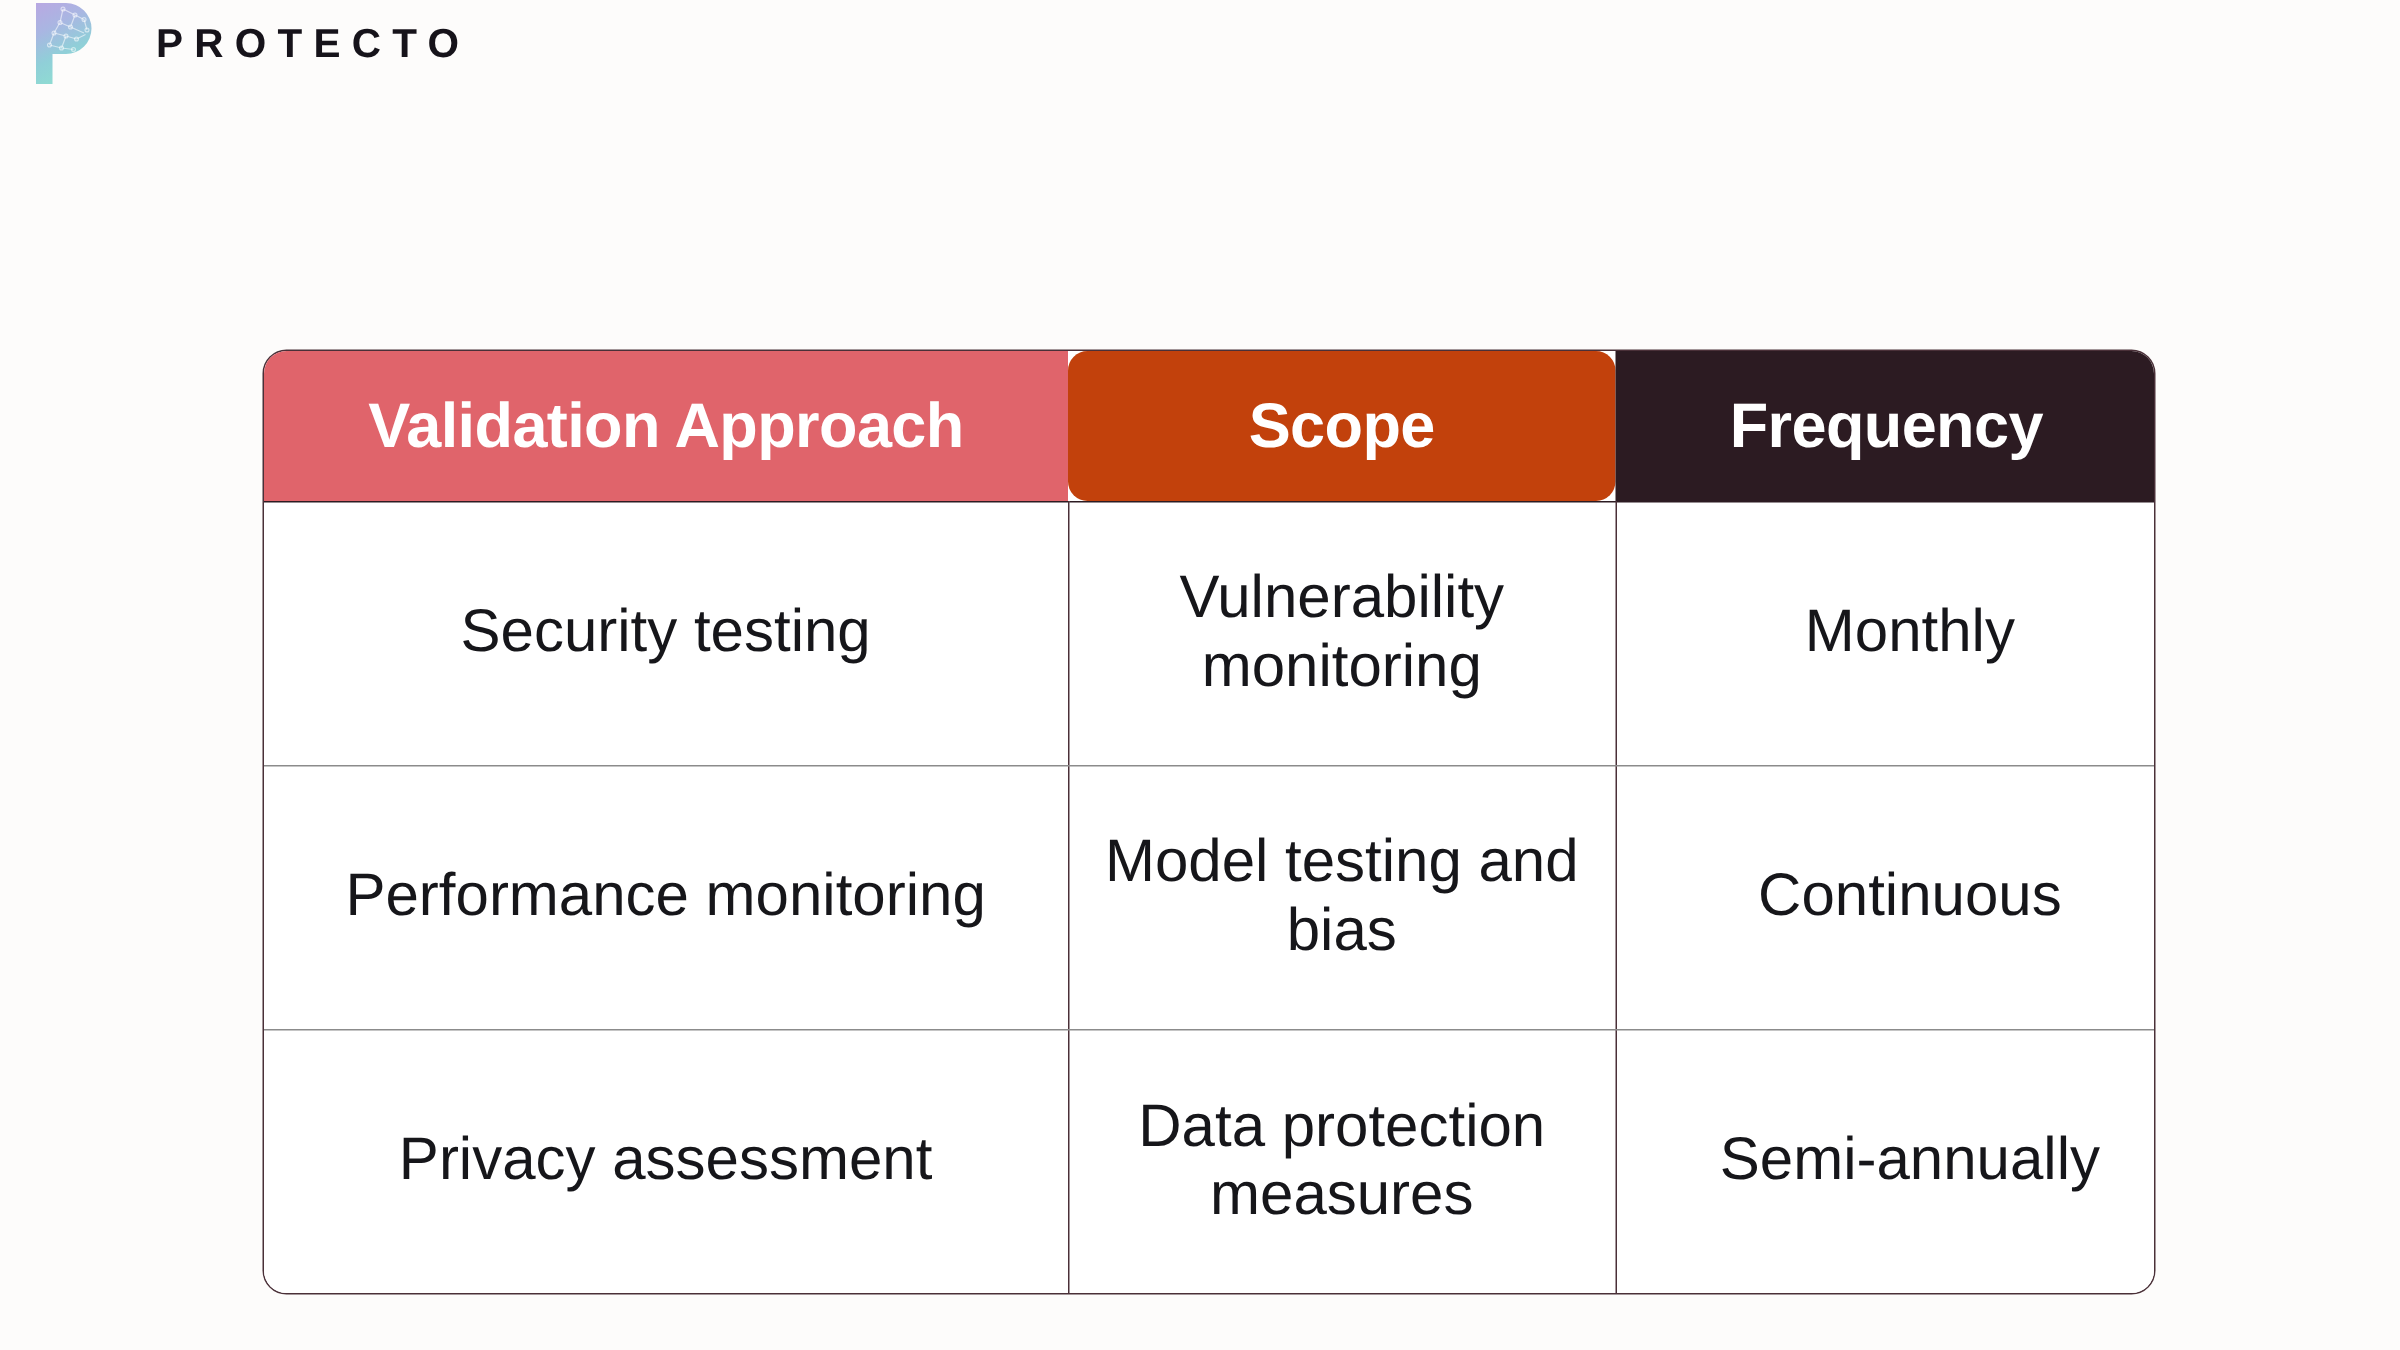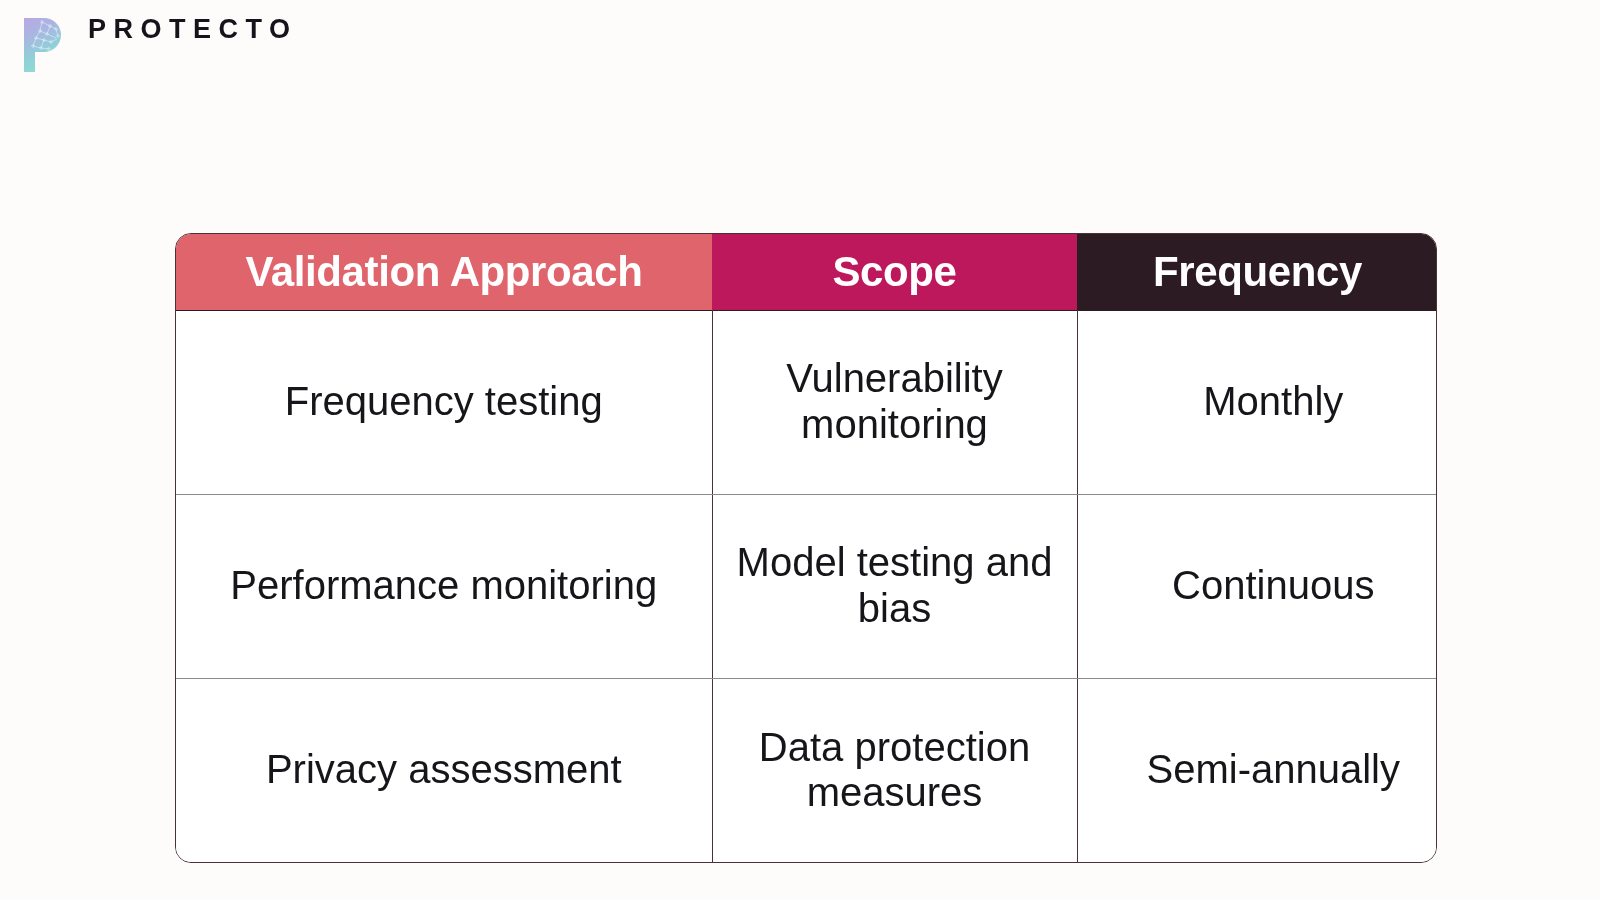--- a/index.html
+++ b/index.html
@@ -17,24 +17,24 @@
     position: relative;
     width: 1600px;
     height: 900px;
     background: #fdfcfb;
   }
 
   
   .brand {
     position: absolute;
     left: 18px;
-    top: 16px;
+    top: 0;
     display: flex;
-    align-items: flex-start;
-    gap: 18px;
+    align-items: center;
+    gap: 34px;
   }
   .brand-mark {
     width: 52px;
     height: 58px;
     display: block;
   }
   .brand-word {
     font-family: "Liberation Sans", sans-serif;
     font-size: 27px;
     font-weight: 700;
@@ -78,33 +78,33 @@
     height: 100%;
     border-collapse: collapse;
     table-layout: fixed;
   }
 
   col.c1 { width: 536px; }
   col.c2 { width: 365px; }
   col.c3 { width: 361px; }
 
   thead th {
-    height: 76px;
+    height: 100px;
     font-family: "Liberation Sans", sans-serif;
     font-size: 42px;
     font-weight: 700;
     color: #ffffff;
     text-align: center;
     vertical-align: middle;
     letter-spacing: -0.4px;
     padding: 0 10px;
     border: none;
   }
   th.h-approach  { background: #e0646b; }
-  th.h-scope     { background: #be185d; }
+  th.h-scope     { background: #c2410c; border-radius: 13px; }
   th.h-frequency { background: #2c1b22; }
 
   tbody td {
     height: 132px;
     font-family: "Liberation Sans", sans-serif;
     font-size: 40px;
     font-weight: 400;
     color: #16161a;
     text-align: center;
     vertical-align: middle;
@@ -166,21 +166,21 @@
       </colgroup>
       <thead>
         <tr>
           <th class="h-approach">Validation Approach</th>
           <th class="h-scope">Scope</th>
           <th class="h-frequency">Frequency</th>
         </tr>
       </thead>
       <tbody>
         <tr>
-          <td>Frequency testing</td>
+          <td>Security testing</td>
           <td>Vulnerability monitoring</td>
           <td>Monthly</td>
         </tr>
         <tr>
           <td>Performance monitoring</td>
           <td>Model testing and bias</td>
           <td>Continuous</td>
         </tr>
         <tr>
           <td>Privacy assessment</td>

